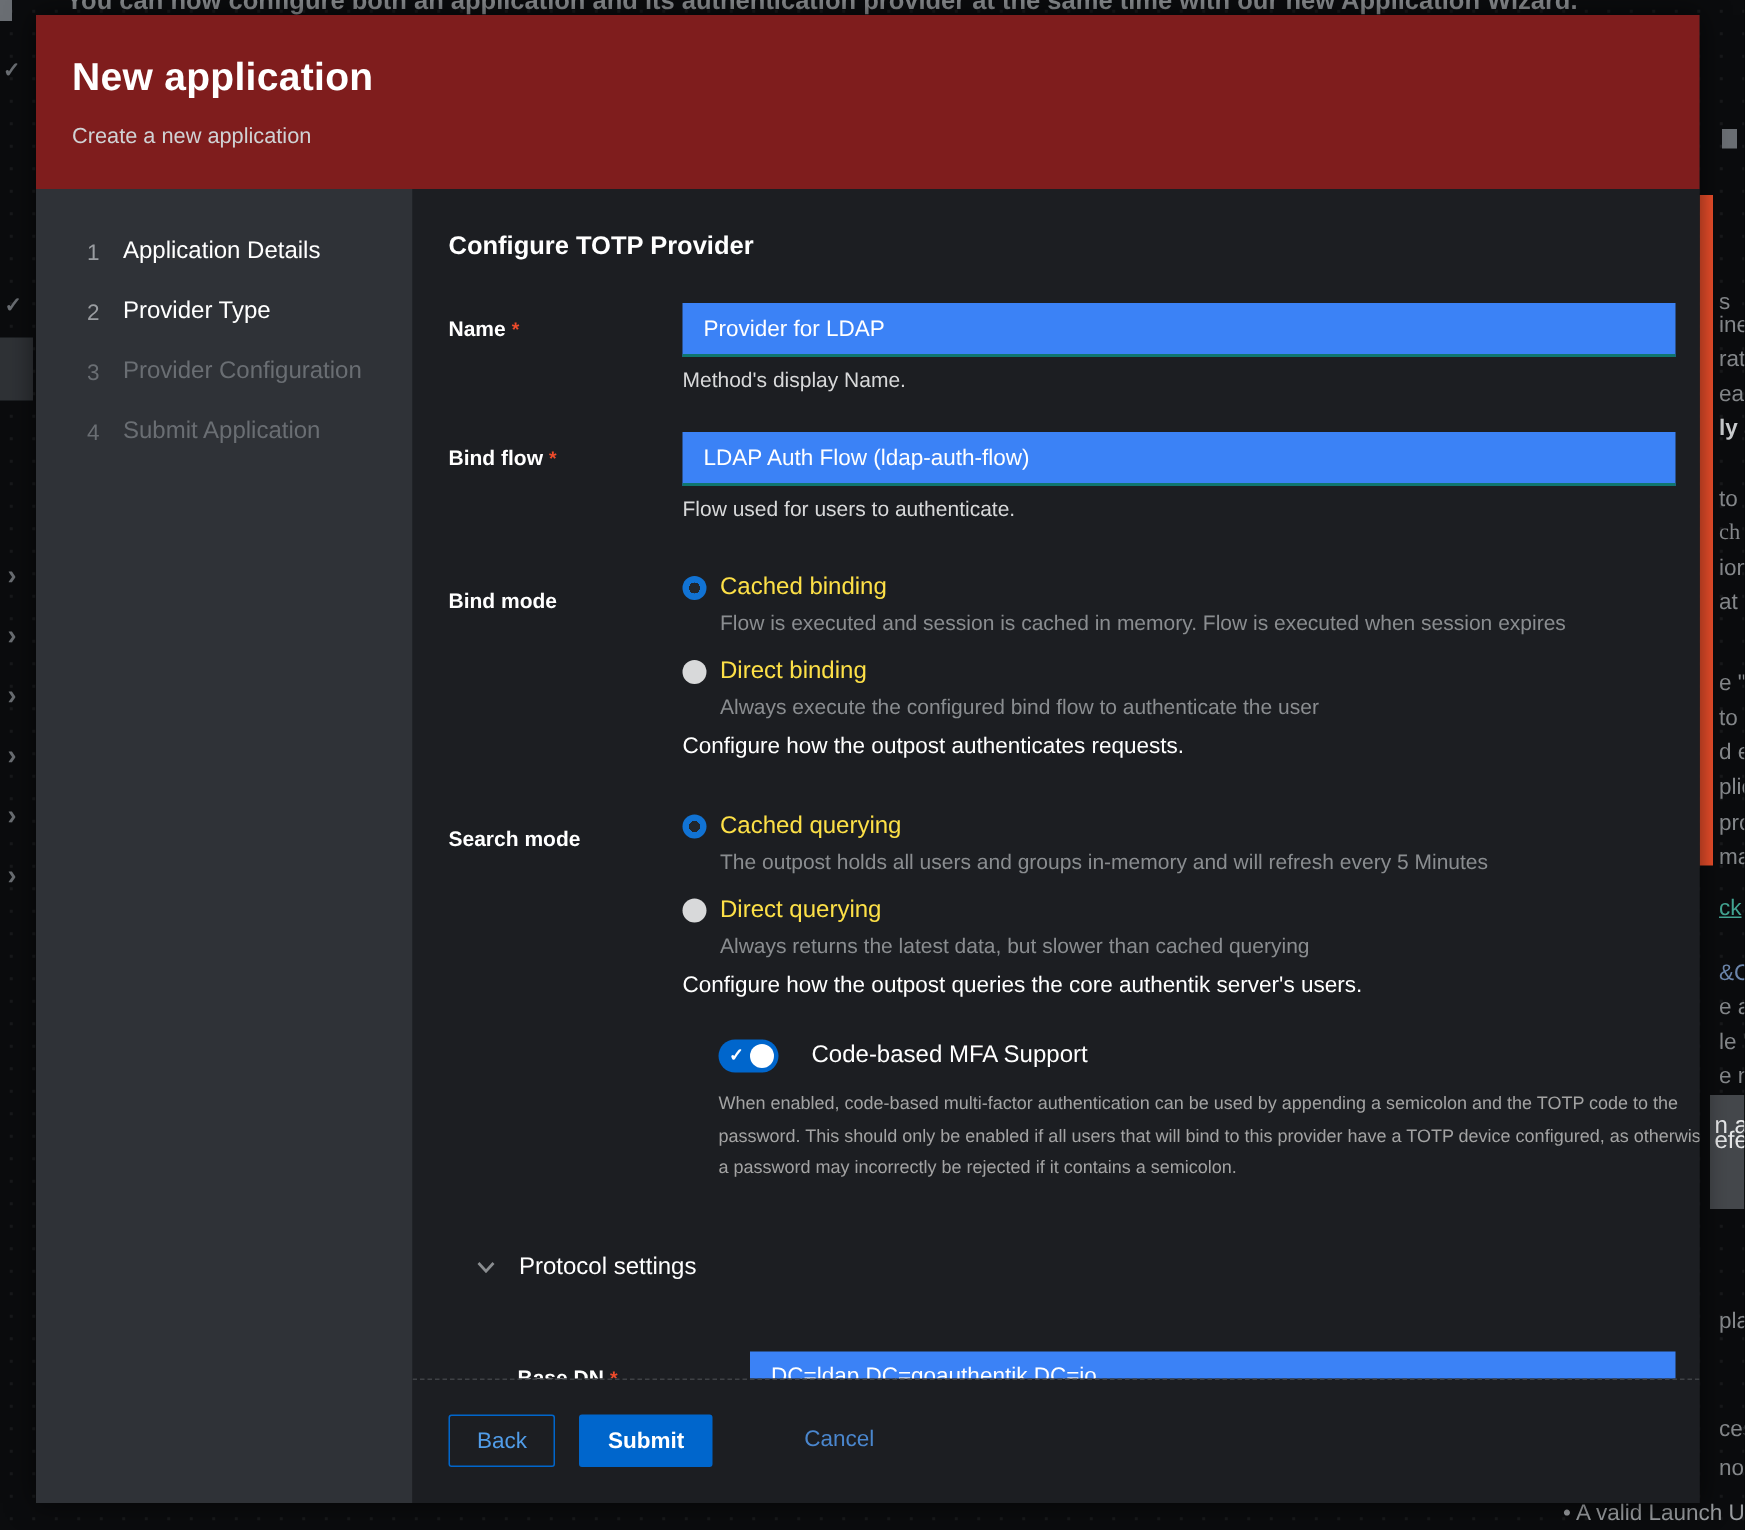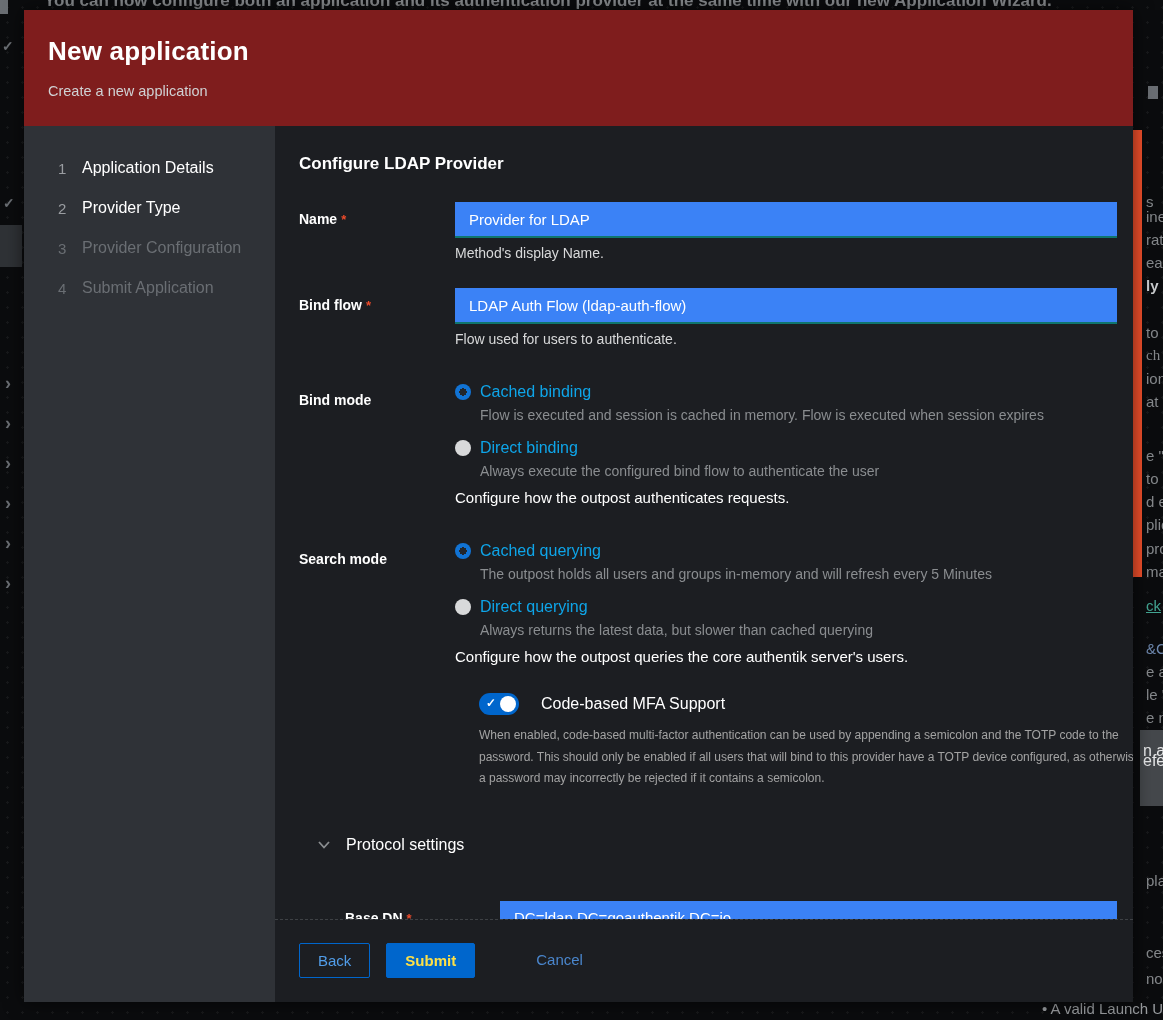--- a/index.html
+++ b/index.html
@@ -76,21 +76,21 @@
   .mb-mfa { margin-bottom:46px; }
   .mb-proto { margin-bottom:47px; }
 
   .radio-opt { display:flex; align-items:center; }
   .radio-opt + .radio-help { margin:5px 0 0 20px; }
   .radio {
     width:16px; height:16px; border-radius:50%; flex:none; margin-right:9px; cursor:pointer;
   }
   .radio.on { background:radial-gradient(circle, #22262b 0 3.6px, #1173d4 3.7px); }
   .radio.off { background:#d8d9da; }
-  .radio-label { color:#0ea5e9; font-size:16px; cursor:pointer; }
+  .radio-label { color:#fde047; font-size:16px; cursor:pointer; }
   .radio-help { color:#8a8d90; font-size:14px; }
   .opt2 { margin-top:16px; }
   .group-note { margin-top:10px; color:#fff; font-size:15px; }
 
   .mfa-row { display:flex; align-items:center; margin-left:180px; }
   .toggle {
     position:relative; width:40px; height:22px; border-radius:11px; background:#0066cc; flex:none; cursor:pointer;
   }
   .toggle .knob { position:absolute; right:3px; top:3px; width:16px; height:16px; border-radius:50%; background:#fff; }
   .toggle .tick { position:absolute; left:7px; top:3px; color:#fff; font-size:12px; font-weight:bold; }
@@ -107,21 +107,21 @@
     position:absolute; left:0; right:0; bottom:0; height:83px;
     border-top:1px dashed #3e4145; padding:23px 0 0 24px; background:#1c1e22;
     display:flex; align-items:flex-start;
   }
   .btn { font-family:"Liberation Sans", sans-serif; font-size:15px; cursor:pointer; border-radius:2px; }
   .btn-back {
     background:transparent; border:1px solid #0066cc; color:#519de9;
     padding:8px 18px; margin-right:16px;
   }
   .btn-submit {
-    background:#0066cc; border:1px solid #0066cc; color:#fde047; font-weight:bold;
+    background:#0066cc; border:1px solid #0066cc; color:#ffffff; font-weight:bold;
     padding:8px 18px;
   }
   .btn-cancel {
     background:transparent; border:none; color:#4a86cd; padding:8px 0; margin-left:61px;
   }
 </style>
 </head>
 <body>
 
 <div class="page">
@@ -192,21 +192,21 @@
         <span class="step-label">Provider Configuration</span>
       </div>
       <div class="step disabled">
         <span class="step-num">4</span>
         <span class="step-label">Submit Application</span>
       </div>
     </div>
 
     <div class="form-area">
       <div class="form-content">
-        <div class="form-heading">Configure LDAP Provider</div>
+        <div class="form-heading">Configure TOTP Provider</div>
 
         <div class="row mb-name">
           <div class="row-label">
             <span>Name</span><span class="req">*</span>
           </div>
           <div class="row-field">
             <input class="text-input" type="text" value="Provider for LDAP" style="">
             <div class="field-help">Method's display Name.</div>
           </div>
         </div>

